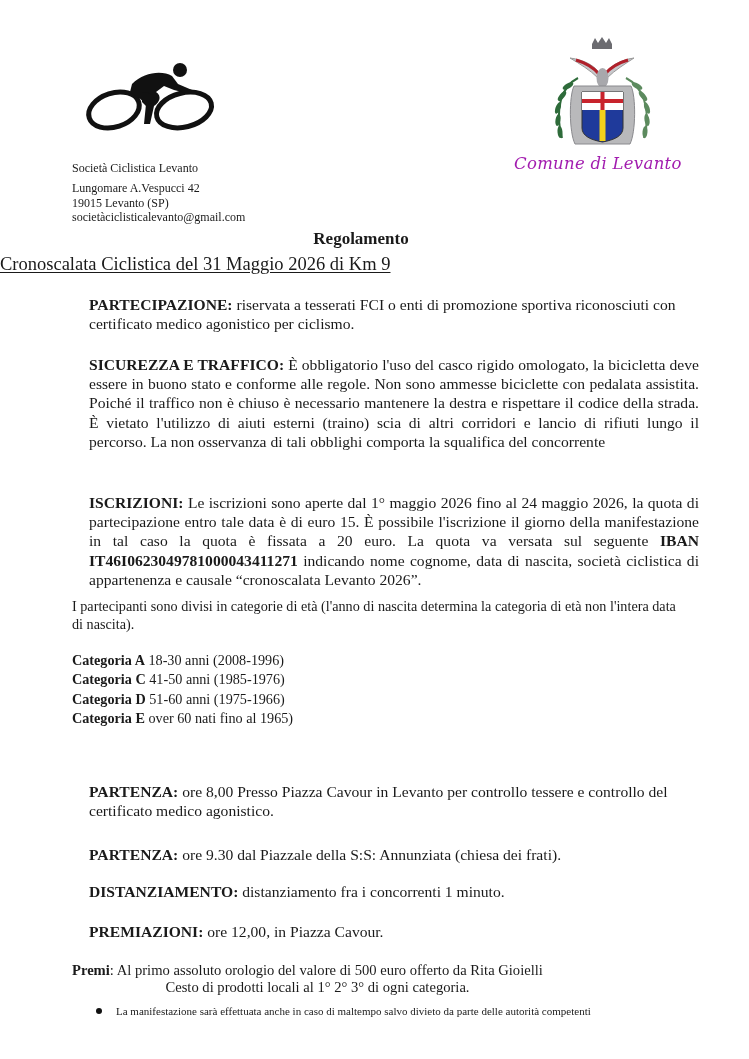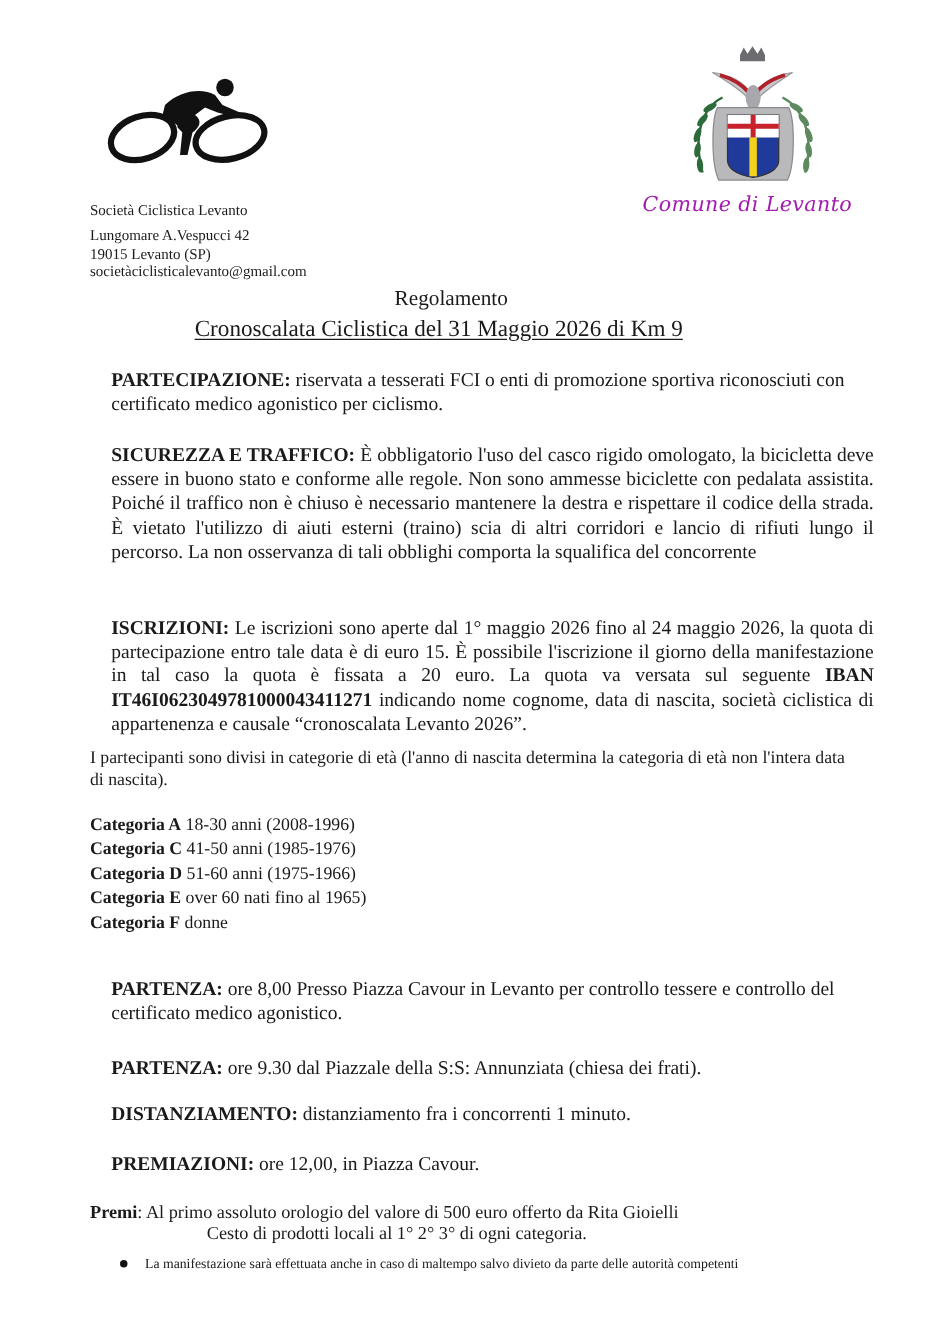--- a/index.html
+++ b/index.html
@@ -30,26 +30,25 @@
       font-style: italic;
       font-size: 16.5px;
       letter-spacing: 0.3px;
       color: #a21caf;
     }
 
     
     .title {
       left: 0; width: 722px; top: 229px;
       text-align: center;
-      font-weight: normal;
+      font-weight: bold;
       font-size: 17px;
     }
     .subtitle {
       left: 0; width: 702px; top: 254px;
-      text-align: center;
       font-size: 18.5px;
     }
     .subtitle span { text-decoration: underline; text-underline-offset: 2px; }
 
     
     .section {
       left: 89px; width: 610px;
       font-size: 15.6px;
       line-height: 19.2px;
     }
@@ -174,21 +173,20 @@
   <span>indicando nome cognome, data di nascita, società ciclistica di appartenenza e causale “cronoscalata Levanto 2026”.</span>
 </div>
 
 <div class="abs note sec-note-categorie">I partecipanti sono divisi in categorie di età (l'anno di nascita determina la categoria di età non l'intera data di nascita).</div>
 
 <div class="abs categories">
   <div><b>Categoria A</b> <span>18-30 anni (2008-1996)</span></div>
   <div><b>Categoria C</b> <span>41-50 anni (1985-1976)</span></div>
   <div><b>Categoria D</b> <span>51-60 anni (1975-1966)</span></div>
   <div><b>Categoria E</b> <span>over 60 nati fino al 1965)</span></div>
-  <div><b>Categoria F</b> <span>donne</span></div>
 </div>
 
 <div class="abs section sec-ritrovo">
   <b>PARTENZA:</b>
   <span>ore 8,00 Presso Piazza Cavour in Levanto per controllo tessere e controllo del certificato medico agonistico.</span>
 </div>
 
 <div class="abs section sec-partenza">
   <b>PARTENZA:</b>
   <span>ore 9.30 dal Piazzale della S:S: Annunziata (chiesa dei frati).</span>

